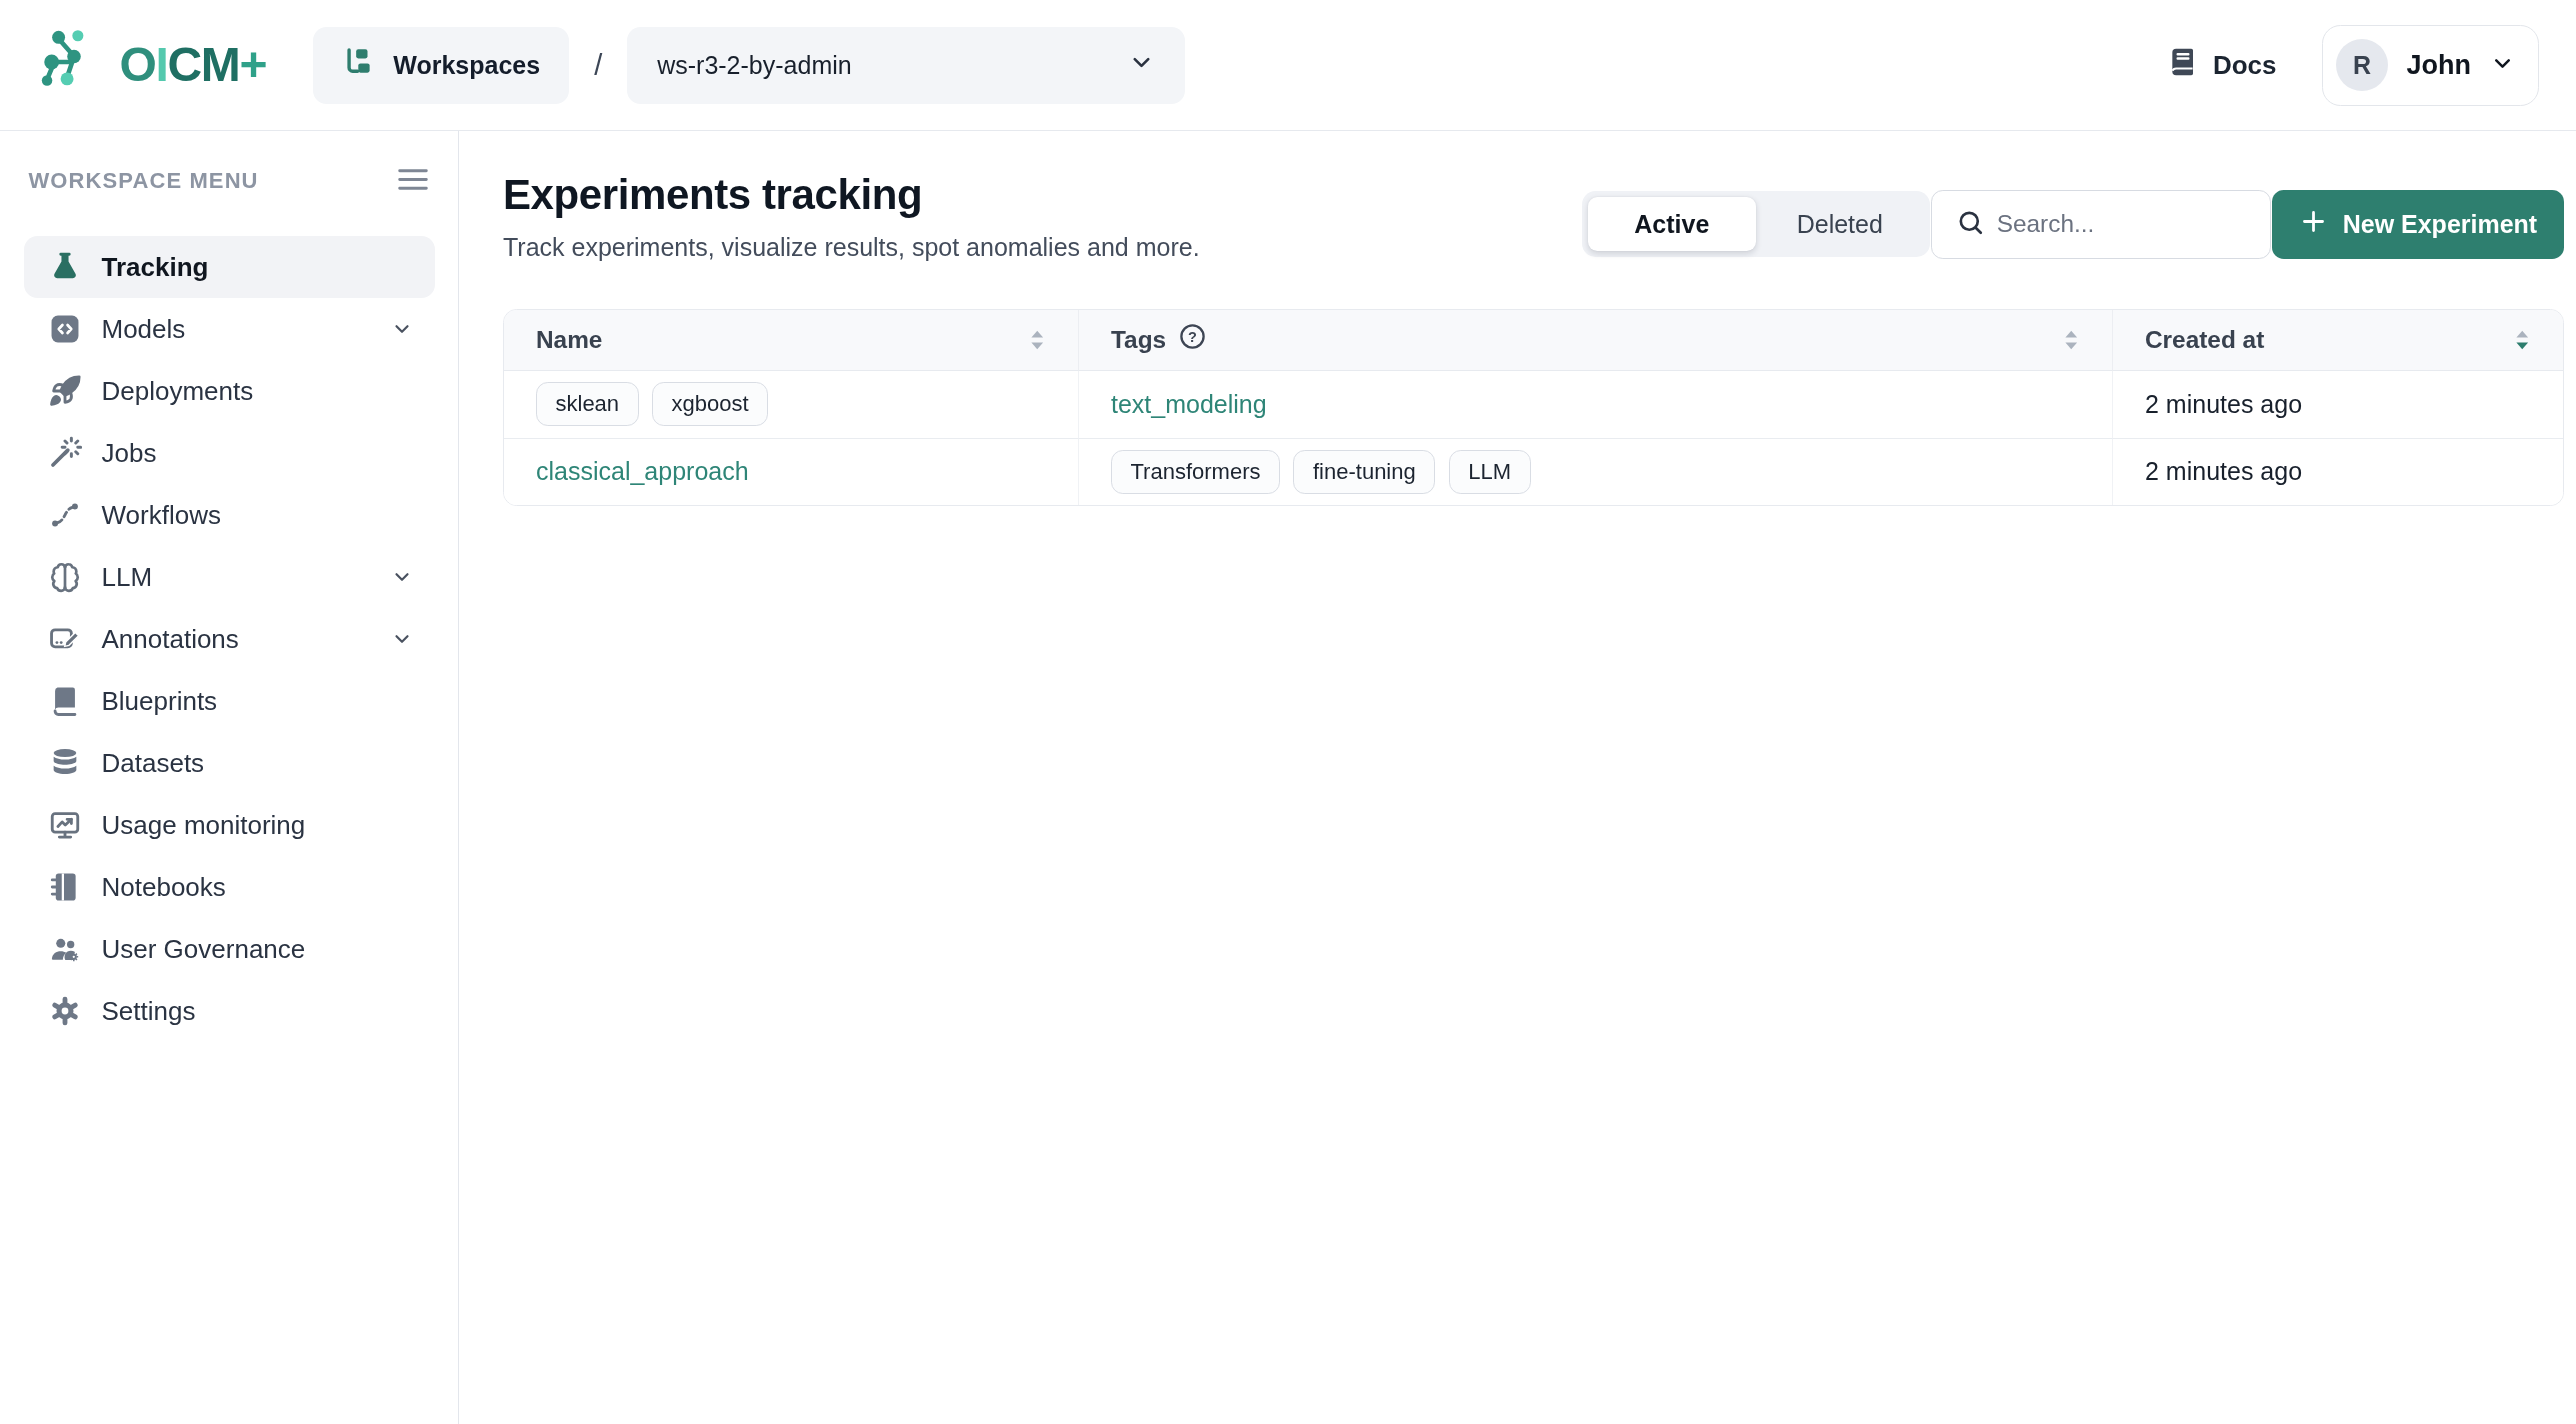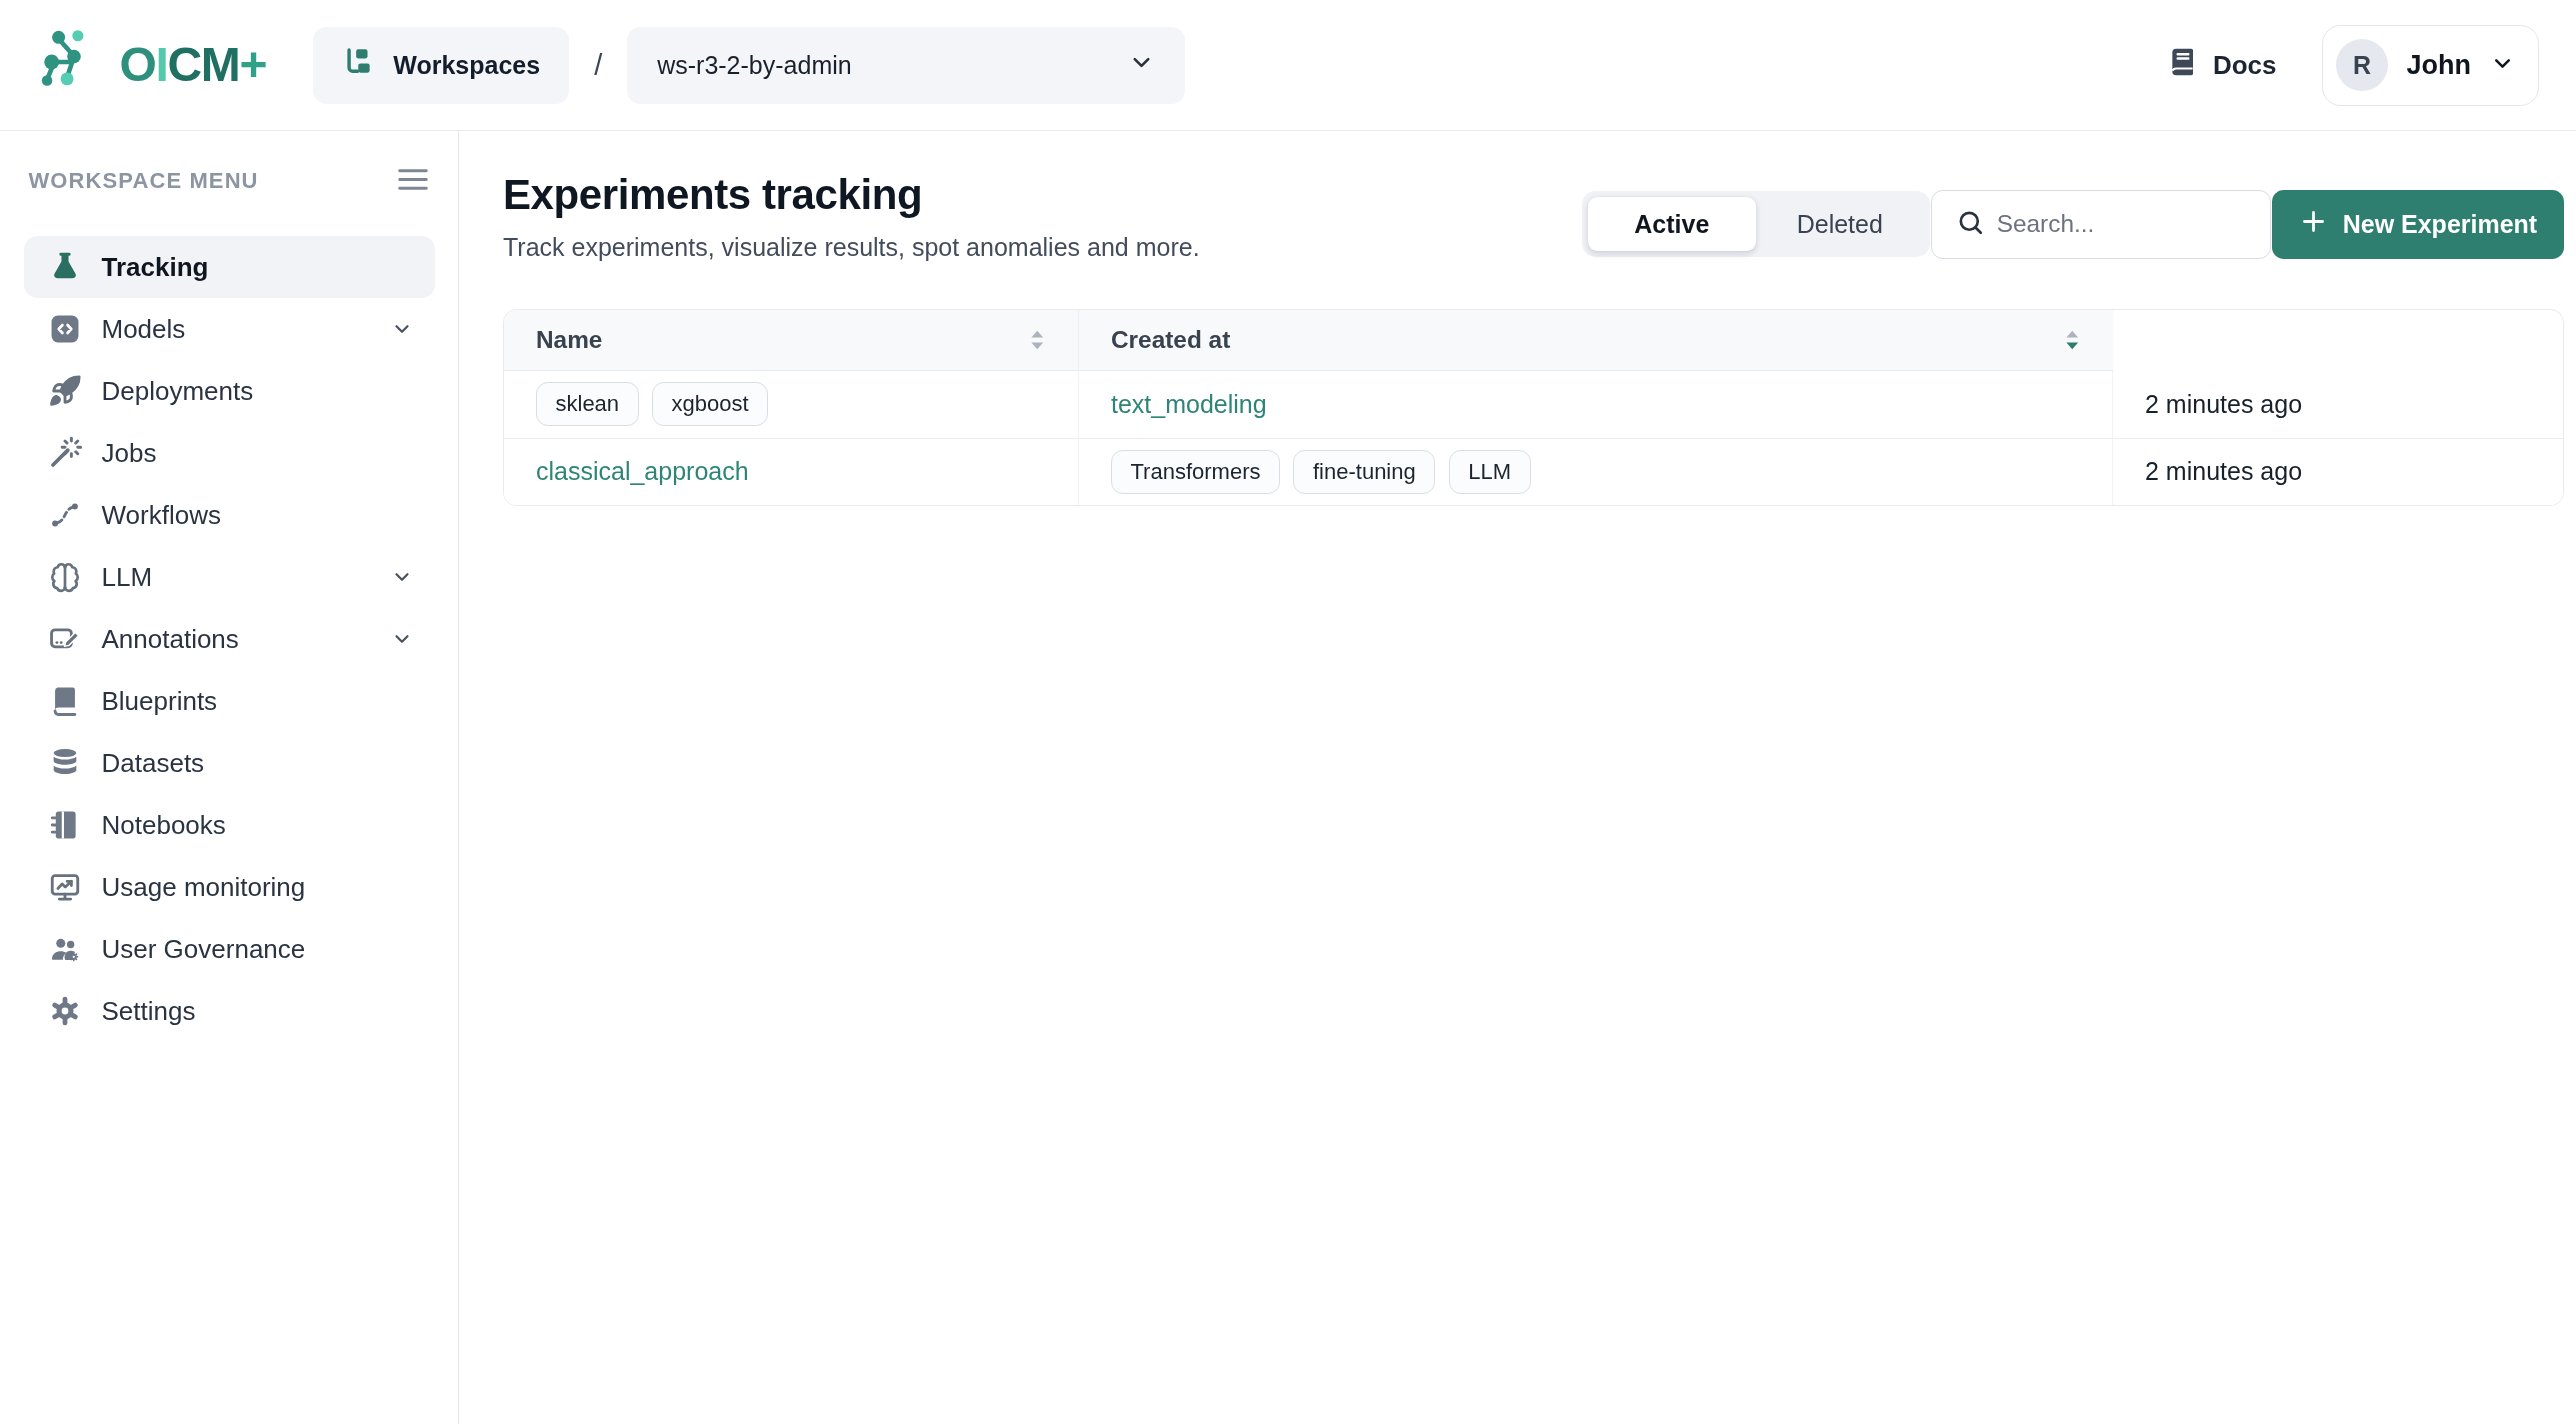--- a/index.html
+++ b/index.html
@@ -329,39 +329,39 @@
             <svg width="34" height="34" viewBox="0 0 24 24" fill="#6E7887">
                 <ellipse cx="12" cy="5" rx="8" ry="2.8"></ellipse>
                 <path d="M4 7.6c1.7 1.3 4.6 2 8 2s6.3-.7 8-2v2.9c0 1.5-3.6 2.8-8 2.8S4 12 4 10.5zM4 13.9c1.7 1.3 4.6 2 8 2s6.3-.7 8-2V17c0 1.5-3.6 2.8-8 2.8S4 18.5 4 17z"></path>
               </svg>
           </span>
           <span>Datasets</span>
         </div>
 
         <div class="mi">
           <span class="icn">
-            <svg width="34" height="34" viewBox="0 0 24 24">
-                <rect x="5.5" y="2.5" width="14" height="19" rx="2" fill="#6E7887"></rect>
-                <path d="M10.5 2.5v19" stroke="#fff" stroke-width="1.6"></path>
-                <path d="M3 7h3M3 12h3M3 17h3" stroke="#6E7887" stroke-width="2" stroke-linecap="round"></path>
-              </svg>
-          </span>
-          <span>Notebooks</span>
-        </div>
-
-        <div class="mi">
-          <span class="icn">
             <svg width="34" height="34" viewBox="0 0 24 24" fill="none" stroke="#68727F" stroke-width="2" stroke-linecap="round" stroke-linejoin="round">
                 <rect x="3" y="4" width="18" height="13" rx="2"></rect>
                 <path d="M12 17v3.5M8 20.5h8"></path>
                 <path d="m7 13 3-3.2 2.2 2.2L16.5 8"></path>
                 <path d="M16.5 11V8h-3"></path>
               </svg>
           </span>
           <span>Usage monitoring</span>
+        </div>
+
+        <div class="mi">
+          <span class="icn">
+            <svg width="34" height="34" viewBox="0 0 24 24">
+                <rect x="5.5" y="2.5" width="14" height="19" rx="2" fill="#6E7887"></rect>
+                <path d="M10.5 2.5v19" stroke="#fff" stroke-width="1.6"></path>
+                <path d="M3 7h3M3 12h3M3 17h3" stroke="#6E7887" stroke-width="2" stroke-linecap="round"></path>
+              </svg>
+          </span>
+          <span>Notebooks</span>
         </div>
 
         <div class="mi">
           <span class="icn">
             <svg width="34" height="34" viewBox="0 0 24 24" fill="#6E7887">
                 <circle cx="9" cy="8" r="3.2"></circle>
                 <path d="M2.8 18.6c.4-3.3 3-5.1 6.2-5.1 1.5 0 2.9.4 4 1.2a6.3 6.3 0 0 0-2.5 4.6v.3H3.4a.7.7 0 0 1-.6-1z"></path>
                 <circle cx="16" cy="8.8" r="2.6"></circle>
                 <path d="M13.5 13.9a5.7 5.7 0 0 1 5.6.2l-1 1.5a4 4 0 0 0-.1 3.4l.8.6-.4.1H12.2a5 5 0 0 1 1.3-5.8z"></path>
                 <circle cx="18.2" cy="17.5" r="2.2"></circle>
@@ -427,20 +427,35 @@
           <div class="th">
             <span>Name</span>
             <span class="sort">
               <svg width="18.5" height="22" viewBox="0 0 22 26">
                   <path d="M11 2 18 10H4z" fill="#ABB3BE"></path>
                   <path d="M4 16h14l-7 8z" fill="#ABB3BE"></path>
                 </svg>
             </span>
           </div>
           <div class="th">
+            <span>Tags</span>
+            <span>
+              <svg width="29" height="29" viewBox="0 0 24 24" fill="none" style="font-size:29px">
+                  <circle cx="12" cy="12" r="9.2" stroke="#3E4654" stroke-width="1.9"></circle>
+                  <text x="12" y="16.3" text-anchor="middle" font-size="12" font-family="Liberation Sans, sans-serif" font-weight="700" fill="#3E4654">?</text>
+                </svg>
+            </span>
+            <span class="sort">
+              <svg width="18.5" height="22" viewBox="0 0 22 26">
+                  <path d="M11 2 18 10H4z" fill="#ABB3BE"></path>
+                  <path d="M4 16h14l-7 8z" fill="#ABB3BE"></path>
+                </svg>
+            </span>
+          </div>
+          <div class="th">
             <span>Created at</span>
             <span class="sort">
               <svg width="18.5" height="22" viewBox="0 0 22 26">
                   <path d="M11 2 18 10H4z" fill="#ABB3BE"></path>
                   <path d="M4 16h14l-7 8z" fill="#2C7D6D"></path>
                 </svg>
             </span>
           </div>
         </div>
 

